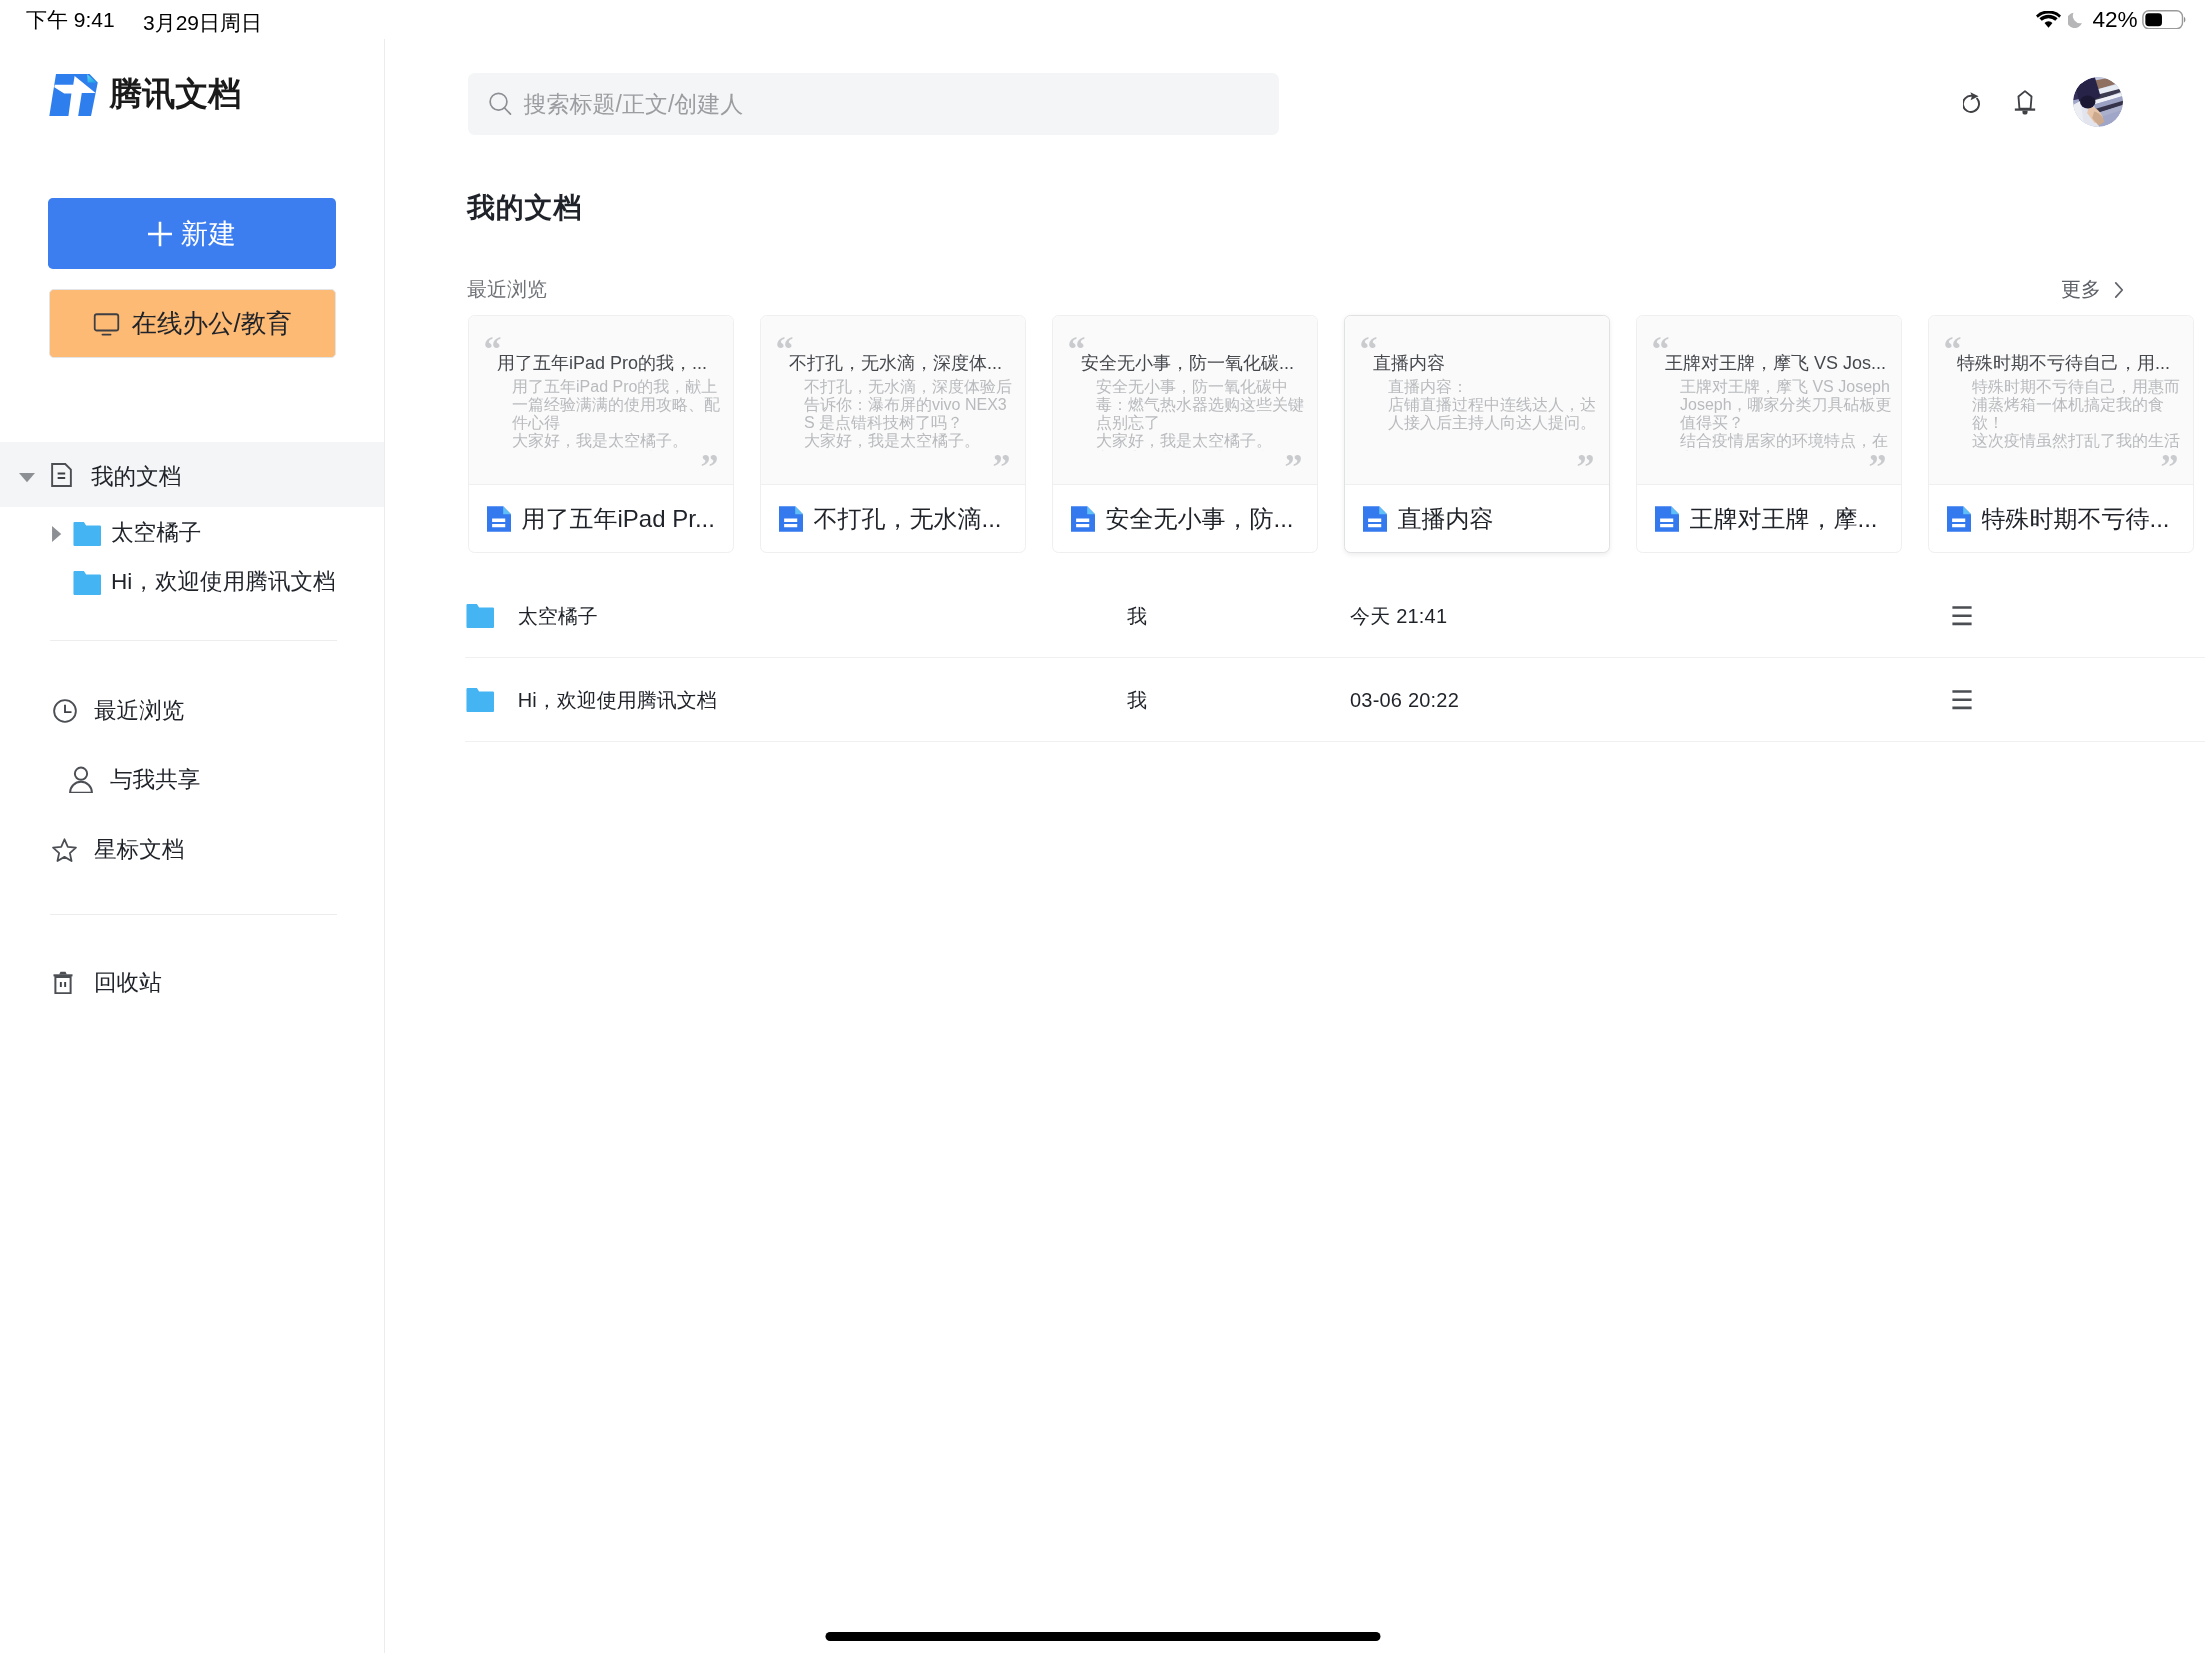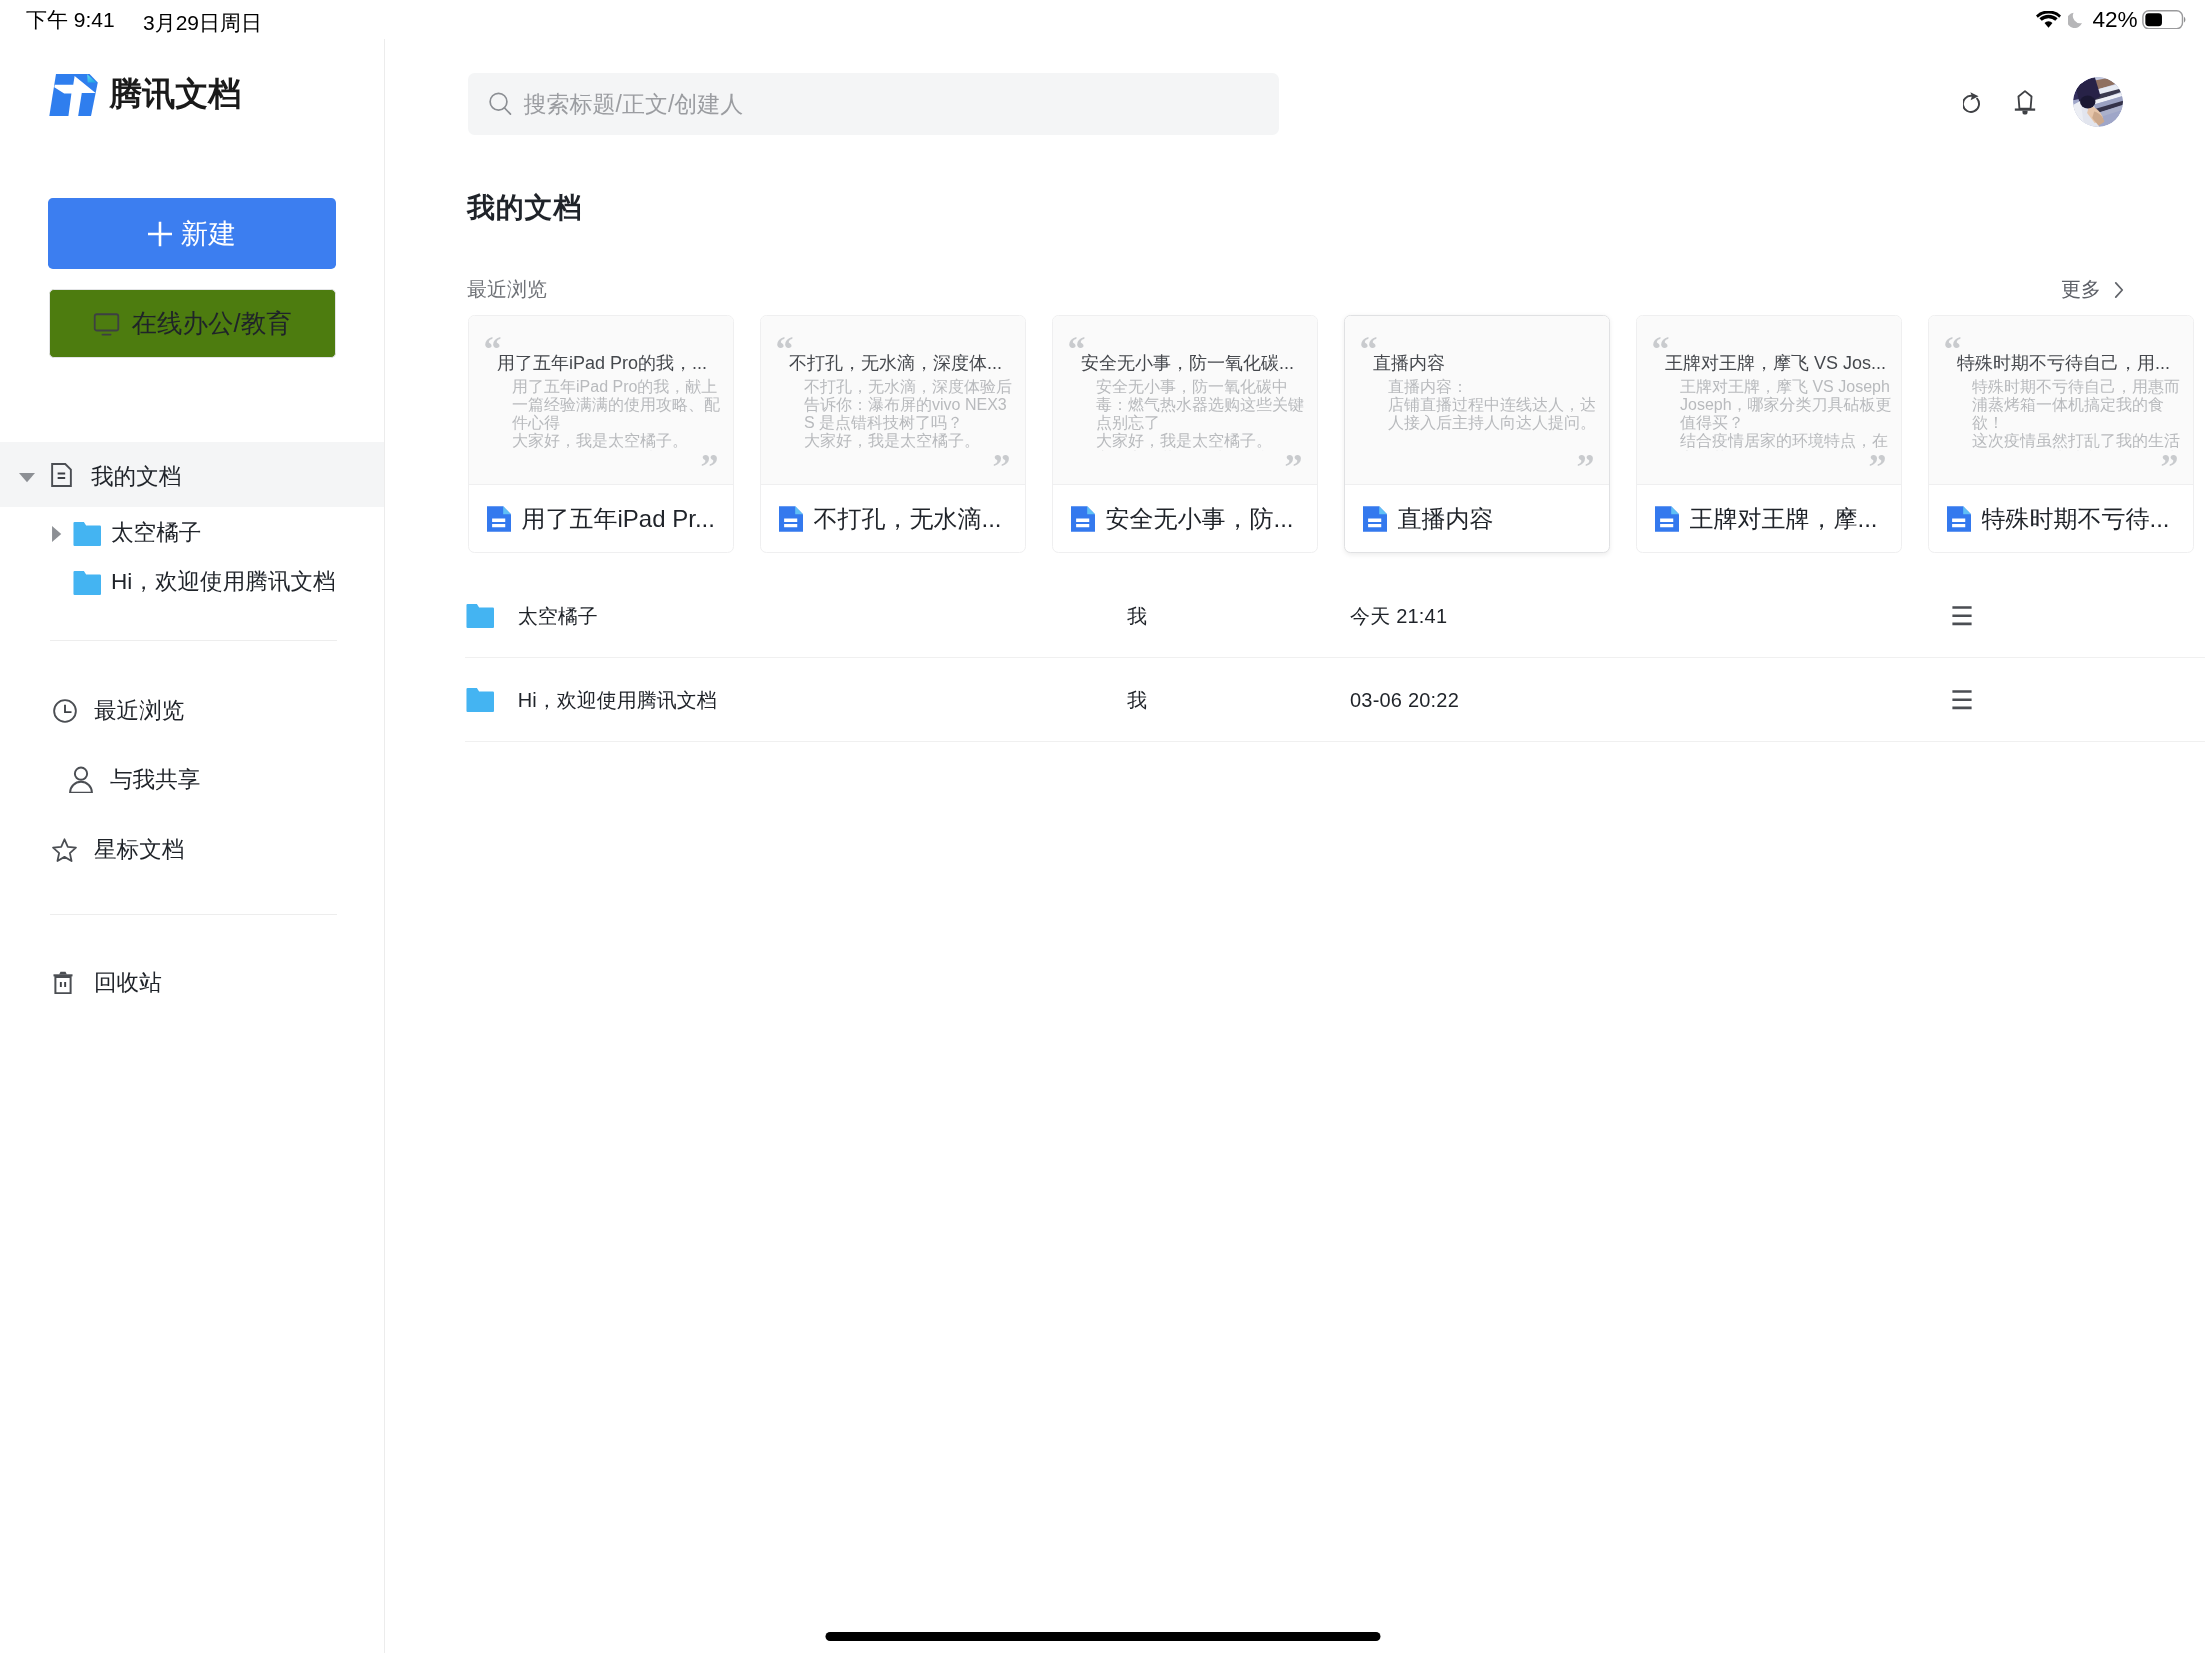--- a/index.html
+++ b/index.html
@@ -21,21 +21,21 @@
 
   
   #sidebar{position:absolute;left:0;top:39px;width:385px;height:1614px;background:#fff;}
   #sidebar-divider{position:absolute;left:384px;top:39px;width:0.8px;height:1614px;background:#ececec;z-index:20;}
   #brand{position:absolute;left:49px;top:33px;display:flex;align-items:flex-end;}
   #brand-name{font-size:33px;font-weight:700;color:#1a1a1a;letter-spacing:0px;margin-left:11.3px;}
   #new-btn{position:absolute;left:48px;top:159px;width:288px;height:71px;border-radius:4.8px;
            background:#3c7ef0;display:flex;align-items:center;justify-content:center;}
   #new-btn-label{font-size:27.4px;color:#fff;letter-spacing:0.4px;margin-left:9px;}
   #office-btn{position:absolute;left:49px;top:250px;width:287px;height:69px;border-radius:4.8px;
-           background:#4d7c0f;border:0.8px solid #e3e4e6;display:flex;align-items:center;justify-content:center;}
+           background:#fdba74;border:0.8px solid #e3e4e6;display:flex;align-items:center;justify-content:center;}
   #office-btn-label{font-size:25.5px;color:#1f2329;margin-left:11.3px;}
 
   #tree{position:absolute;left:0;top:0;width:385px;}
   .trow2{position:relative;height:65px;display:flex;align-items:center;}
   .trow2.sel{background:#f4f5f6;}
   .trow2 .tlabel{font-size:22.6px;color:#1f2329;white-space:nowrap;}
 
   .navrow{position:relative;height:69px;display:flex;align-items:center;}
   .navrow .nlabel{font-size:22.6px;color:#1f2329;}
   .hsep{position:absolute;left:50px;width:287px;height:0.8px;background:#ededed;}

